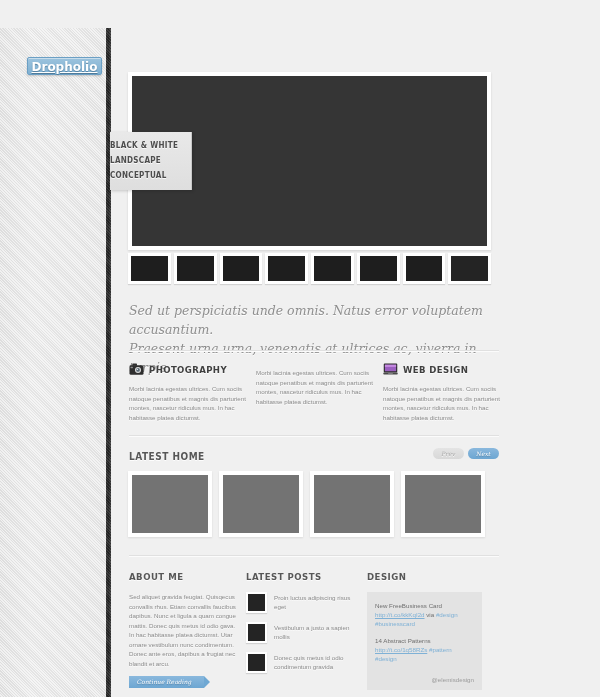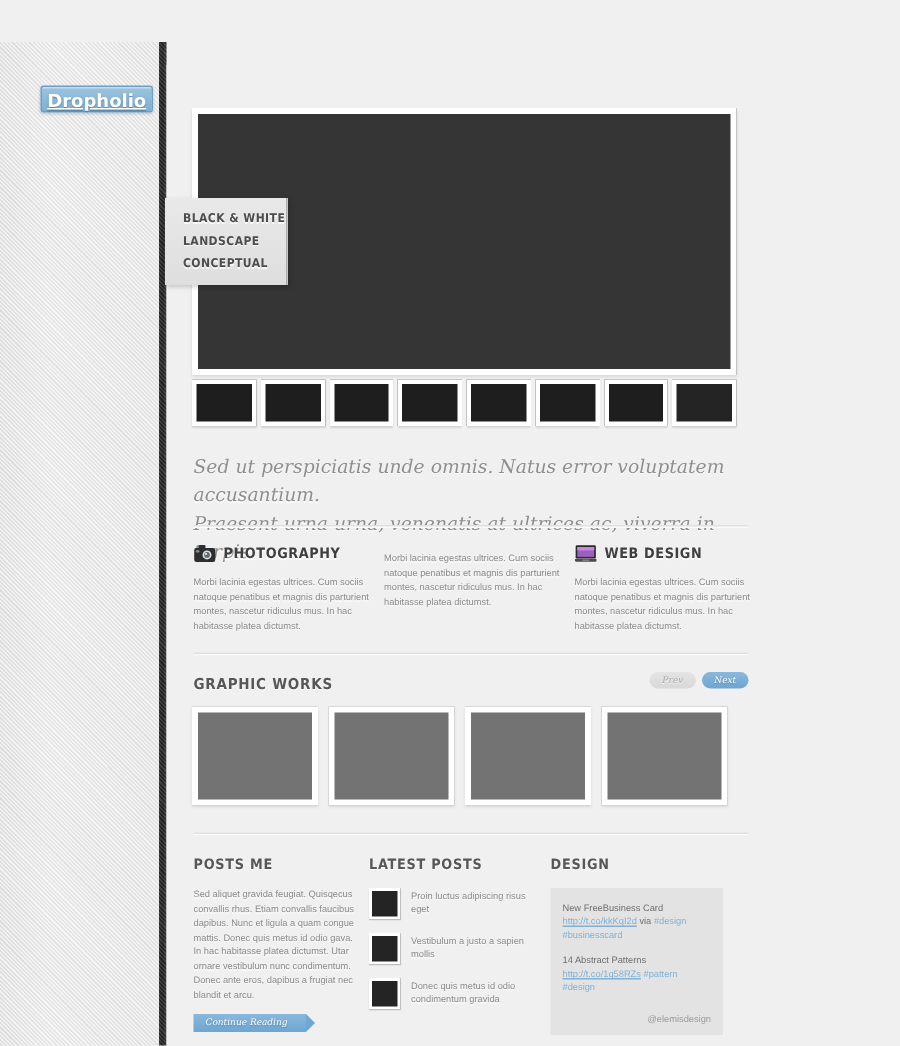--- a/index.html
+++ b/index.html
@@ -86,21 +86,21 @@
     left: 110px; top: 104px;
     width: 81px;
     padding: 6px 0 7px 0;
     background: linear-gradient(to bottom, #e9e9e9, #dedede);
     border-right: 1px solid #c8c8c8;
     box-shadow: 1px 1px 3px rgba(0,0,0,0.18);
     z-index: 6;
   }
   .submenu-item {
     display: block;
-    padding: 3px 0 3px 12px;
+    padding: 3px 0 3px 0;
     font-family: "DejaVu Sans Condensed", "Liberation Sans Narrow", "Liberation Sans", sans-serif;
     font-size: 8px;
     font-weight: bold;
     letter-spacing: 0.3px;
     color: #4d4d4d;
     text-shadow: 0 1px 0 rgba(255,255,255,0.8);
     text-decoration: none;
   }
 
   
@@ -406,40 +406,40 @@
           </svg>
           <span class="svc-title">WEB DESIGN</span>
         </div>
         <div class="svc-body">Morbi lacinia egestas ultrices. Cum sociis natoque penatibus et magnis dis parturient montes, nascetur ridiculus mus. In hac habitasse platea dictumst.</div>
       </div>
 
     </div>
 
     <div class="divider" id="div2"></div>
 
-    <div class="section-head" id="works-head">GRAPHIC WORKS</div>
+    <div class="section-head" id="works-head">LATEST HOME</div>
 
     <div class="pager">
       <a class="pager-btn prev" href="#">Prev</a>
       <a class="pager-btn next" href="#">Next</a>
     </div>
 
     <div class="works">
       <div class="work"></div>
       <div class="work"></div>
       <div class="work"></div>
       <div class="work"></div>
     </div>
 
     <div class="divider" id="div3"></div>
 
     <div class="widgets">
 
       <div class="widget w-about">
-        <div class="w-title">POSTS ME</div>
+        <div class="w-title">ABOUT ME</div>
         <div class="w-body">Sed aliquet gravida feugiat. Quisqecus convallis rhus. Etiam convallis faucibus dapibus. Nunc et ligula a quam congue mattis. Donec quis metus id odio gava. In hac habitasse platea dictumst. Utar ornare vestibulum nunc condimentum. Donec ante eros, dapibus a frugiat nec blandit et arcu.</div>
         <a class="cont-btn" href="#">Continue Reading</a>
       </div>
 
       <div class="widget w-posts">
         <div class="w-title">LATEST POSTS</div>
         <div class="post">
           <div class="post-thumb"></div>
           <div class="post-text">Proin luctus adipiscing risus eget</div>
         </div>

